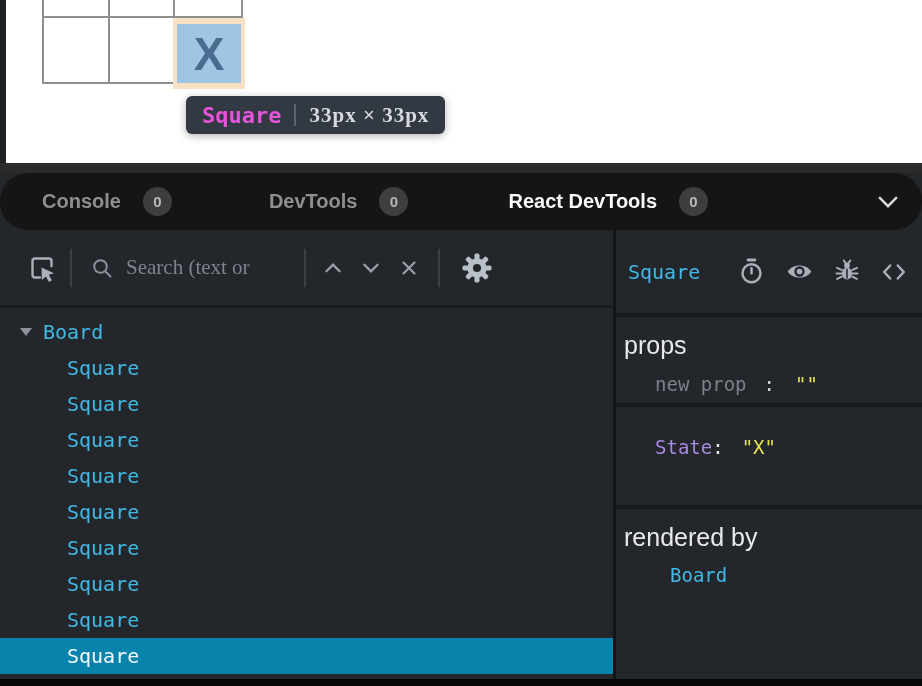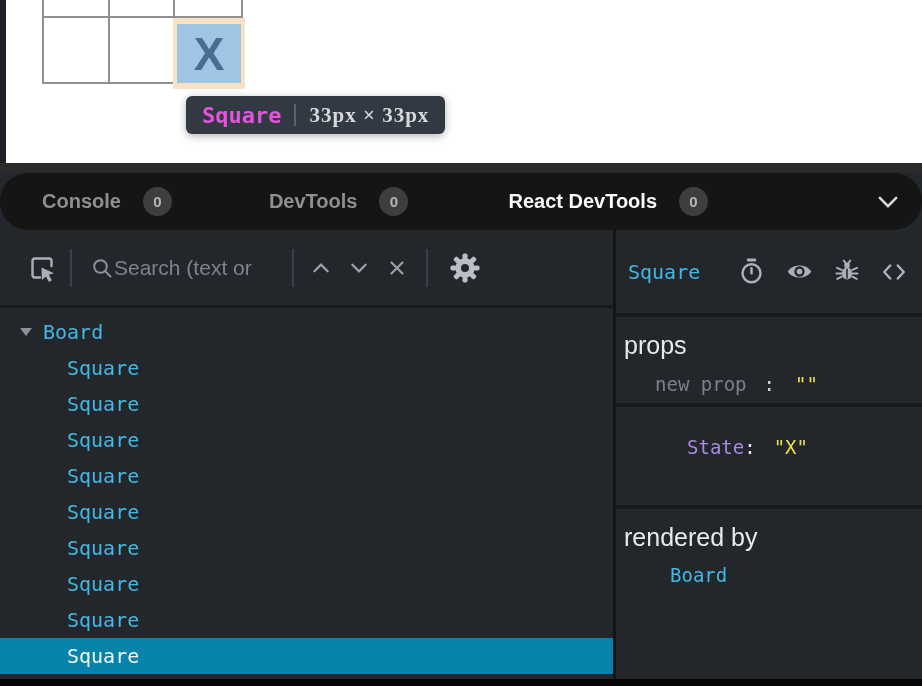--- a/index.html
+++ b/index.html
@@ -55,22 +55,22 @@
   .pane-divider { width:3px; background:#121417; }
   .right-pane { flex:1; background:var(--panel_bg,#23262b); display:flex; flex-direction:column; }
   
   .toolbar { height:78px; border-bottom:3px solid var(--separator,#17191c); display:flex; align-items:center; flex:0 0 auto; }
   .tbtn { display:flex; align-items:center; justify-content:center; cursor:pointer; }
   .tsep { width:2px; height:38px; background:#3a4048; }
   .btn-inspect { margin-left:26px; }
   .tsep-1 { margin-left:12px; }
   .search-icon { margin-left:18px; }
   .search-input {
-    width:168px; background:transparent; border:none; outline:none;
-    font-family:Liberation Sans, sans-serif; font-size:21px; color:#d946ef;
+    margin-left:12px; width:168px; background:transparent; border:none; outline:none;
+    font-family:Liberation Serif, serif; font-size:21px; color:#d946ef;
   }
   .search-input::placeholder { color:#7e848d; opacity:1; }
   .tsep-2 { margin-left:10px; }
   .btn-prev { margin-left:16px; }
   .btn-next { margin-left:16px; }
   .btn-clear { margin-left:16px; }
   .tsep-3 { margin-left:18px; }
   .btn-settings { margin-left:22px; }
   
   .tree { flex:1; padding-top:6px; font-family:"DejaVu Sans Mono", monospace; font-size:20px; overflow:hidden; }
@@ -92,21 +92,21 @@
   .sec-props { height:86px; }
   .sec-hooks { height:98px; padding-top:16px; }
   .sec-rendered { flex:1; }
   .sec-title-row { display:flex; align-items:center; }
   .sec-title { font-size:25px; color:var(--section_title,#e9e9e9); }
   .hooks-parse-btn { margin-left:auto; margin-right:4px; display:flex; cursor:pointer; }
   .kv-row { margin-top:13px; padding-left:31px; font-family:"DejaVu Sans Mono", monospace; font-size:19px; display:flex; align-items:center; white-space:pre; }
   .kv-key-muted { color:var(--muted_key,#7c828a); cursor:text; }
   .kv-colon-spaced { margin-left:17px; color:#cfd3d7; }
   .kv-val-spaced { margin-left:20px; color:var(--value_yellow,#e7e34c); cursor:text; }
-  .kv-key-state { color:var(--state_purple,#a88ae0);margin-left:32px; }
+  .kv-key-state { color:var(--state_purple,#a88ae0); }
   .kv-colon { color:#e6e8ea; }
   .kv-val { margin-left:18px; color:var(--value_yellow,#e7e34c); cursor:text; }
   .rendered-link { margin-top:12px; margin-left:46px; display:inline-block; font-family:"DejaVu Sans Mono", monospace; font-size:19px; color:var(--link_cyan,#42b9e5); cursor:pointer; }
   
   .bottom-strip { position:absolute; left:0; top:679px; width:922px; height:7px; background:#060606; }
   svg { display:block; }
 </style>
 </head>
 <body>
 

